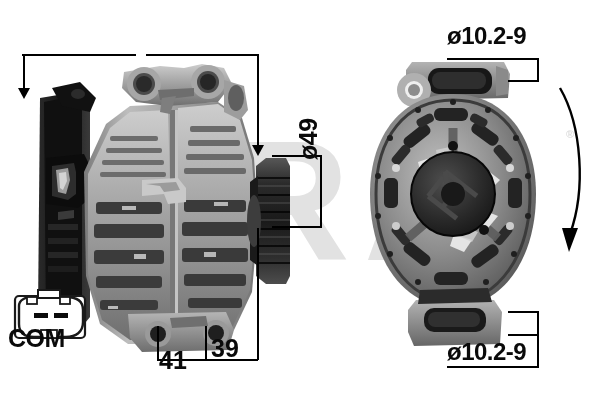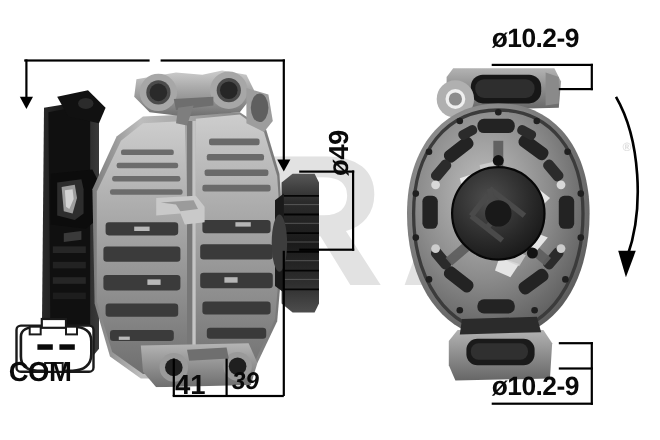--- a/index.html
+++ b/index.html
@@ -43,22 +43,22 @@
     color:#0a0a0a;
     white-space:nowrap;
     line-height:1;
     z-index:40;
   }
   .lbl-bcom{left:22px;top:20px;font-size:27px;letter-spacing:-.5px;}
   .lbl-poly{left:160px;top:20px;font-size:27px;letter-spacing:-.5px;}
   .lbl-d102-top{left:447px;top:24px;font-size:24px;letter-spacing:-.5px;}
   .lbl-d102-bot{left:447px;top:340px;font-size:24px;letter-spacing:-.5px;}
   .lbl-com{left:8px;top:326px;font-size:25px;letter-spacing:-.5px;}
-  .lbl-41{left:159px;top:338px;font-size:25px;}
-  .lbl-39{left:211px;top:336px;font-size:22px;font-style:italic;}
+  .lbl-41{left:159px;top:348px;font-size:25px;}
+  .lbl-39{left:211px;top:336px;font-size:25px;}
   .lbl-d49{
     left:296px;top:160px;
     font-size:25px;letter-spacing:-.5px;
     transform:rotate(-90deg);
     transform-origin:left top;
   }
   
   .rule{position:absolute;background:#000;z-index:35;}
   .h1{height:2px;}
   .v1{width:2px;}

